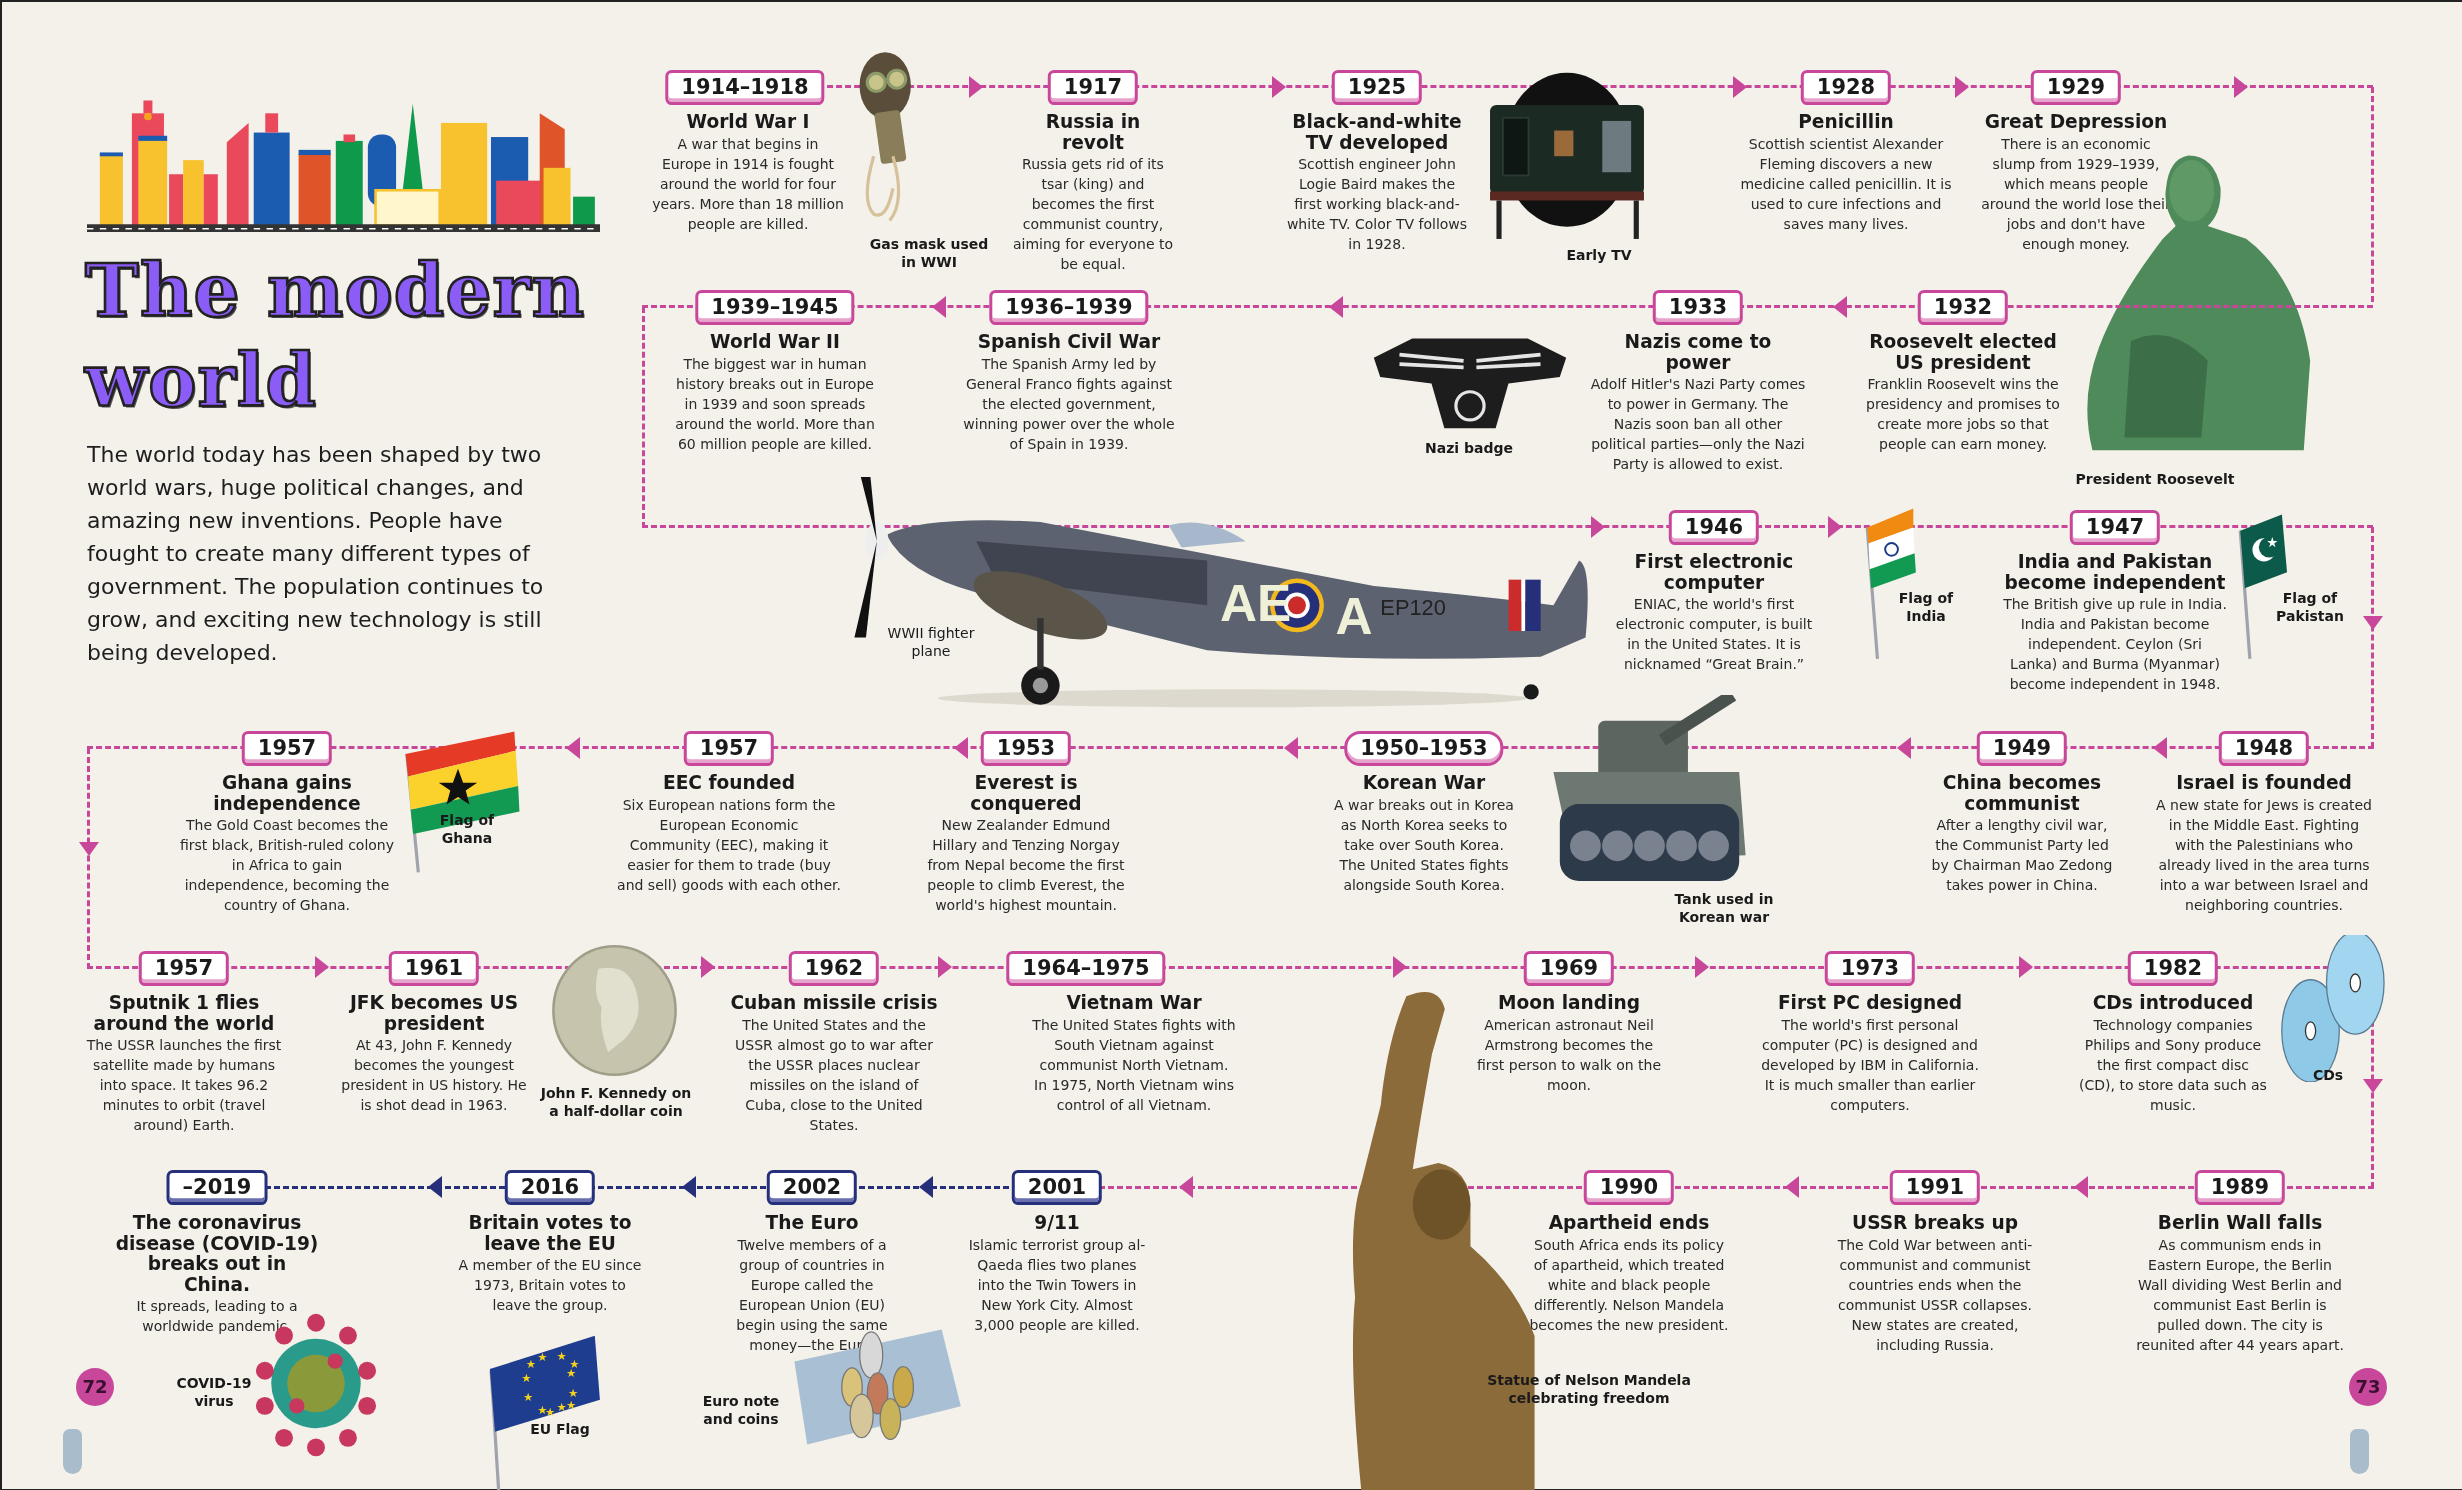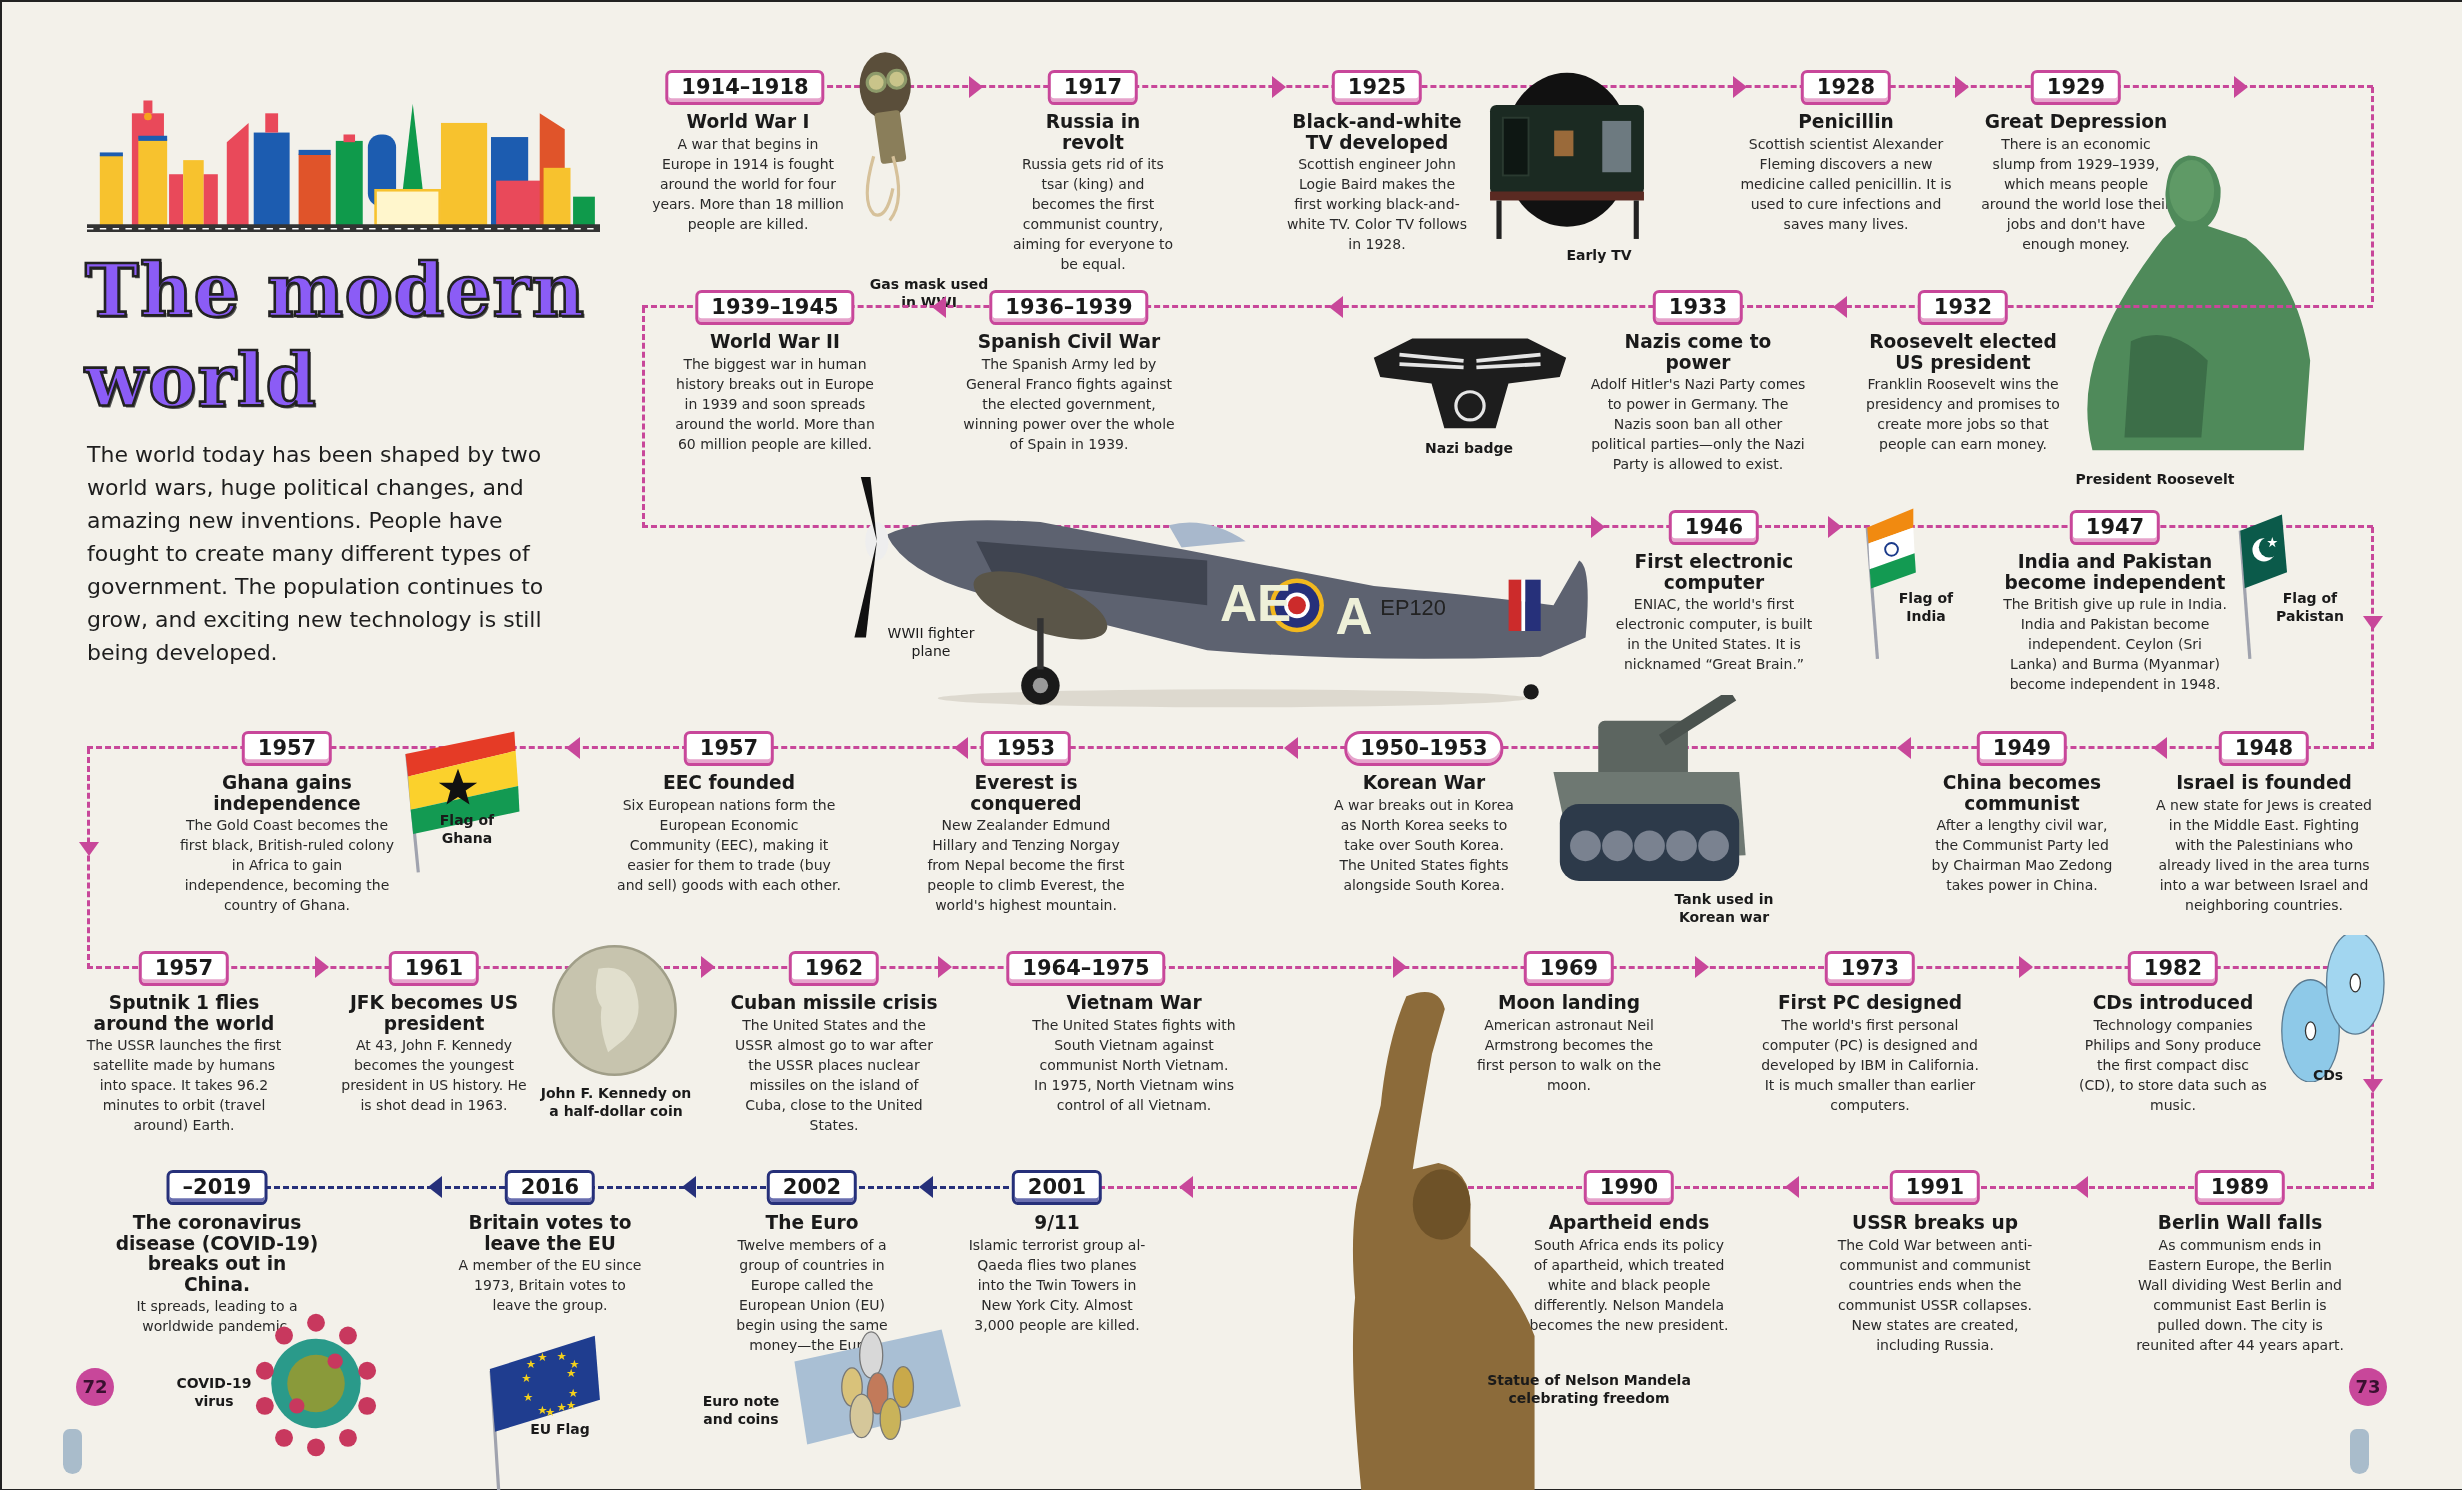--- a/index.html
+++ b/index.html
@@ -117,21 +117,21 @@
   </div>
 
   <svg class="img" style="left:846px; top:45px; width:77px; height:180px;" viewBox="0 0 120 280">
     <ellipse cx="58" cy="60" rx="40" ry="52" fill="#5a4e3a"></ellipse>
     <circle cx="44" cy="55" r="14" fill="#c9c48a" stroke="#8d9a6a" stroke-width="5"></circle>
     <circle cx="76" cy="50" r="14" fill="#c9c48a" stroke="#8d9a6a" stroke-width="5"></circle>
     <rect x="46" y="100" width="40" height="80" rx="6" fill="#8a7e5a" transform="rotate(-8 66 140)"></rect>
     <path d="M40 170 Q20 240 40 260 Q60 270 70 220" stroke="#d6c19a" stroke-width="5" fill="none"></path>
     <path d="M70 170 Q90 240 65 270" stroke="#d6c19a" stroke-width="5" fill="none"></path>
   </svg>
-  <div class="caption" style="left:927px; top:233px; width:128px;margin-top:40px;">Gas mask used in WWI</div>
+  <div class="caption" style="left:927px; top:233px; width:128px;">Gas mask used in WWI</div>
 
   <svg class="img" style="left:1475px; top:58px; width:180px; height:186px;" viewBox="0 0 280 290">
     <ellipse cx="140" cy="140" rx="100" ry="120" fill="#111"></ellipse>
     <rect x="20" y="70" width="240" height="140" rx="10" fill="#1b2a22"></rect>
     <rect x="40" y="90" width="40" height="90" fill="#0e1713" stroke="#2a3a30" stroke-width="3"></rect>
     <rect x="195" y="95" width="45" height="80" fill="#6d7a80"></rect>
     <rect x="120" y="110" width="30" height="40" fill="#9a6a3a"></rect>
     <rect x="20" y="205" width="240" height="14" fill="#5a2a22"></rect>
     <rect x="30" y="219" width="8" height="60" fill="#222"></rect>
       <rect x="244" y="219" width="8" height="60" fill="#222"></rect>

